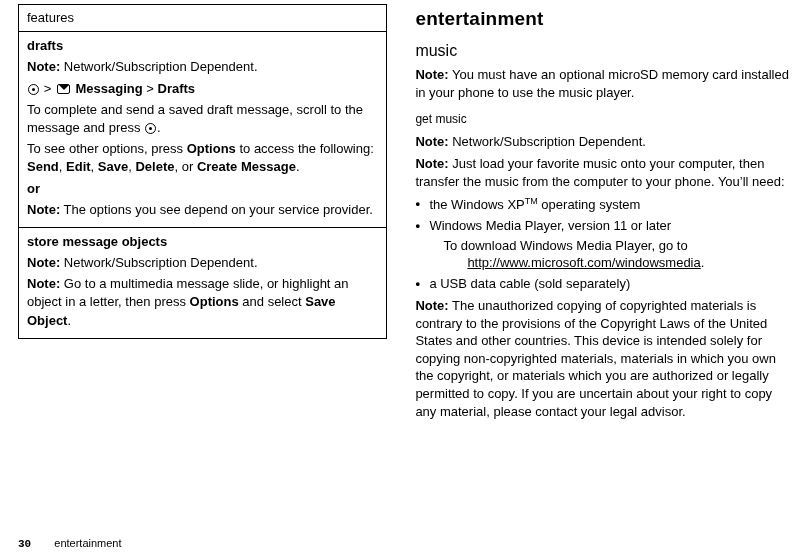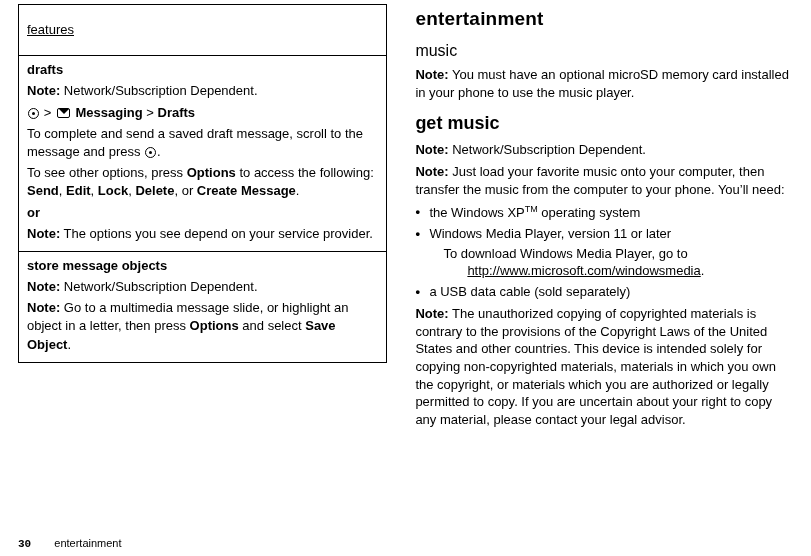--- a/index.html
+++ b/index.html
@@ -34,42 +34,41 @@
   }
   .tbl td {
     border-top: 1px solid #000;
     padding: 5px 8px;
     vertical-align: top;
     font-size: 13px;
     line-height: 1.4;
   }
   .tbl td.header {
     font-weight: 400;
-    padding: 16px 8px;
-    text-decoration: underline;
+    padding: 4px 8px;
   }
   .tbl td p { margin: 3px 0; }
   .section-title { font-weight: bold; display: block; margin-bottom: 3px;}
   .b { font-weight: bold; }
 
   
   .h1 {
     font-size: 19px;
     font-weight: bold;
     letter-spacing: 0.2px;
     margin: 2px 0 8px 0;
   }
   .h2 {
     font-size: 16px;
     font-weight: normal;
     margin: 6px 0 4px 0;
   }
   .sub {
-    font-size: 18px;
-    font-weight: bold;
+    font-size: 12px;
+    font-weight: normal;
     margin: 10px 0 4px 0;
   }
   .para { margin: 5px 0; }
   ul.bullets { list-style: none; margin: 2px 0 2px 0; padding: 0;}
   ul.bullets li {
     position: relative;
     padding-left: 14px;
     margin: 3px 0;
   }
   ul.bullets li::before {
@@ -151,21 +150,21 @@
         <span>&gt;</span>
         <span class="msg-icon"></span>
         <span class="b">Messaging</span>
         <span>&gt;</span>
         <span class="b">Drafts</span>
       </p>
       <p>
         <span>To complete and send a saved draft message, scroll to the message and press </span><span class="center-key"></span><span>.</span>
       </p>
       <p>
-        <span>To see other options, press </span><span class="b">Options</span><span> to access the following: </span><span class="b">Send</span>, <span class="b">Edit</span>, <span class="b">Lock</span>, <span class="b">Delete</span><span>, or </span><span class="b">Create Message</span><span>.</span>
+        <span>To see other options, press </span><span class="b">Options</span><span> to access the following: </span><span class="b">Send</span>, <span class="b">Edit</span>, <span class="b">Save</span>, <span class="b">Delete</span><span>, or </span><span class="b">Create Message</span><span>.</span>
       </p>
       <p><span class="b">or</span></p>
       <p>
         <span class="b">Note:</span>
         <span>The options you see depend on your service provider.</span>
       </p>
     </td>
         </tr>
 
     <tr>

